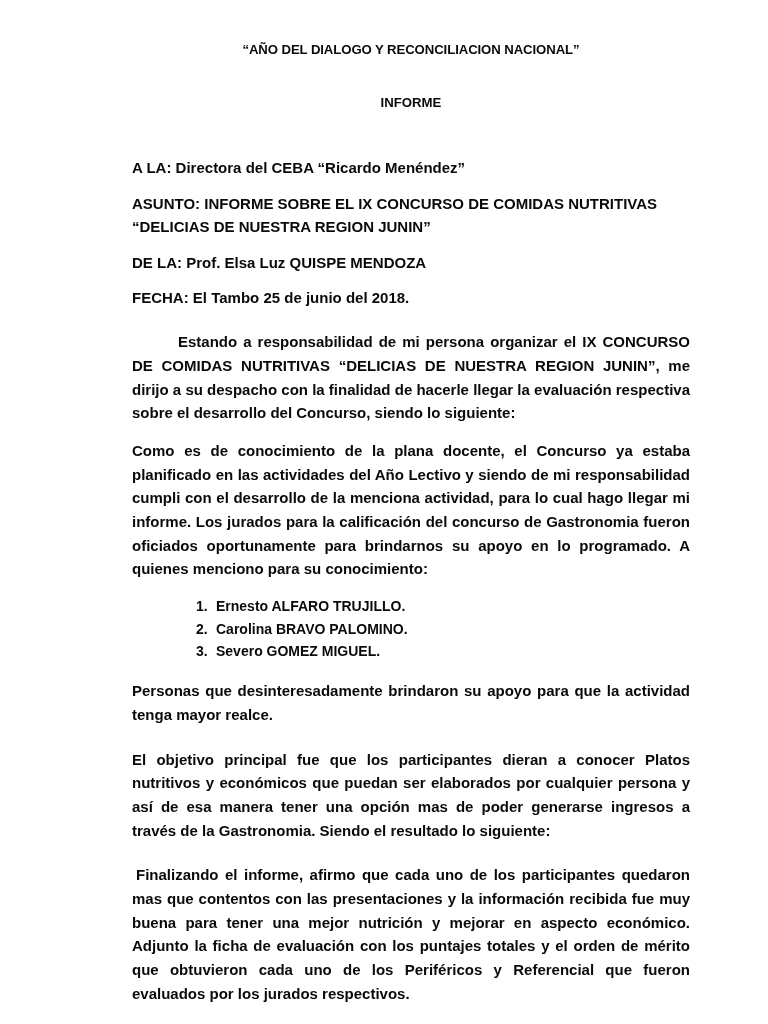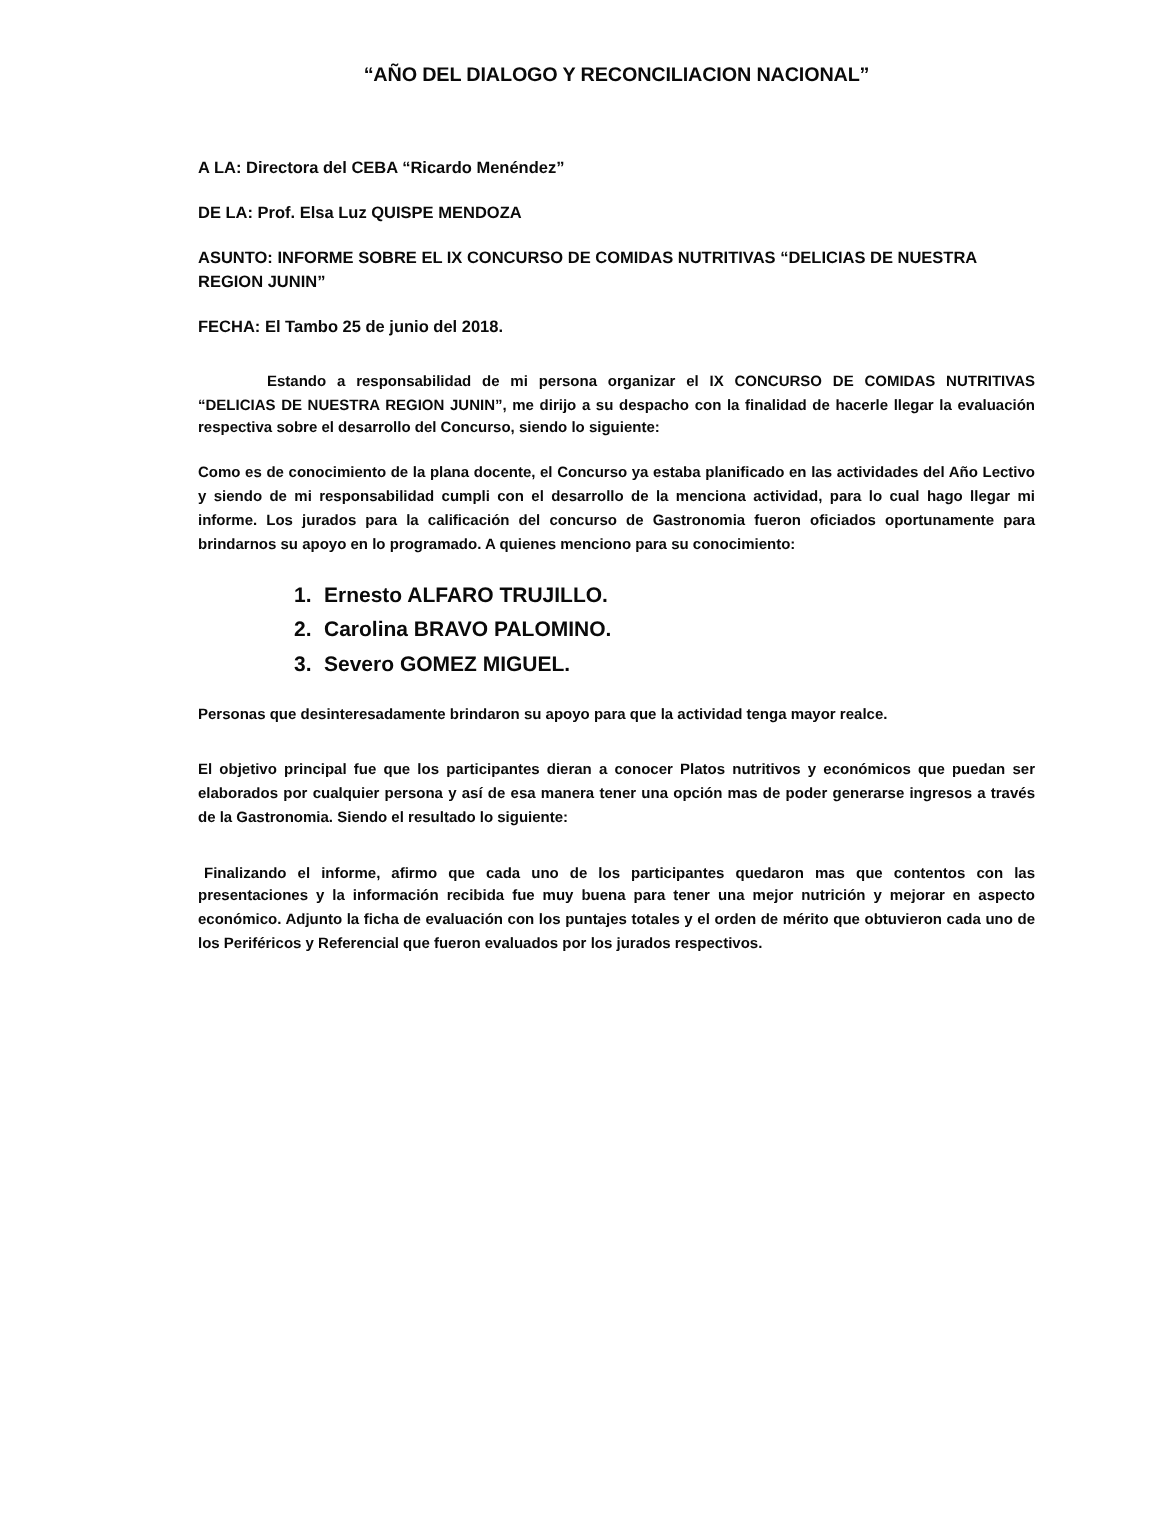--- a/index.html
+++ b/index.html
@@ -42,39 +42,39 @@
     font-weight: 700;
     margin: 34px 0 0 0;
     line-height: 1.45;
   }
 
   
   .field-block {
     margin-top: 45px;
   }
   .field-line {
-    font-size: 11px;
+    font-size: 15px;
     font-weight: 700;
     line-height: 1.52;
     margin: 0 0 13px 0;
     text-align: left;
   }
   .field-line .field-label {
     font-weight: 700;
   }
   .field-line .field-value {
     font-weight: 700;
   }
   .field-asunto {
     text-align: left;
   }
 
   
   p.body {
-    font-size: 10px;
+    font-size: 15px;
     font-weight: 600;
     line-height: 1.58;
     margin: 0 0 14px 0;
     text-align: justify;
     text-justify: inter-word;
   }
   p.body.indent {
     text-indent: 46px;
   }
   p.body.lead-space {
@@ -109,33 +109,34 @@
 
   .spacer-sm { height: 7px; }
 </style>
 </head>
 <body>
 
 <div class="page">
 
   <div class="doc-title">“AÑO DEL DIALOGO Y RECONCILIACION NACIONAL”</div>
 
+  <div class="doc-subtitle">INFORME</div>
 
   <div class="field-block">
 
     <p class="field-line">
       <span class="field-label">A LA:</span><span class="field-value"> Directora del CEBA “Ricardo Menéndez”</span>
     </p>
 
+    <p class="field-line field-asunto">
+      <span class="field-label">ASUNTO:</span><span class="field-value"> INFORME SOBRE EL IX CONCURSO DE COMIDAS NUTRITIVAS “DELICIAS DE NUESTRA REGION JUNIN”</span>
+    </p>
+
     <p class="field-line">
       <span class="field-label">DE LA:</span><span class="field-value"> Prof. Elsa Luz QUISPE MENDOZA</span>
-    </p>
-
-    <p class="field-line field-asunto">
-      <span class="field-label">ASUNTO:</span><span class="field-value"> INFORME SOBRE EL IX CONCURSO DE COMIDAS NUTRITIVAS “DELICIAS DE NUESTRA REGION JUNIN”</span>
     </p>
 
     <p class="field-line">
       <span class="field-label">FECHA:</span><span class="field-value"> El Tambo 25 de junio del 2018.</span>
     </p>
 
   </div>
 
   <div class="spacer-sm"></div>
 

